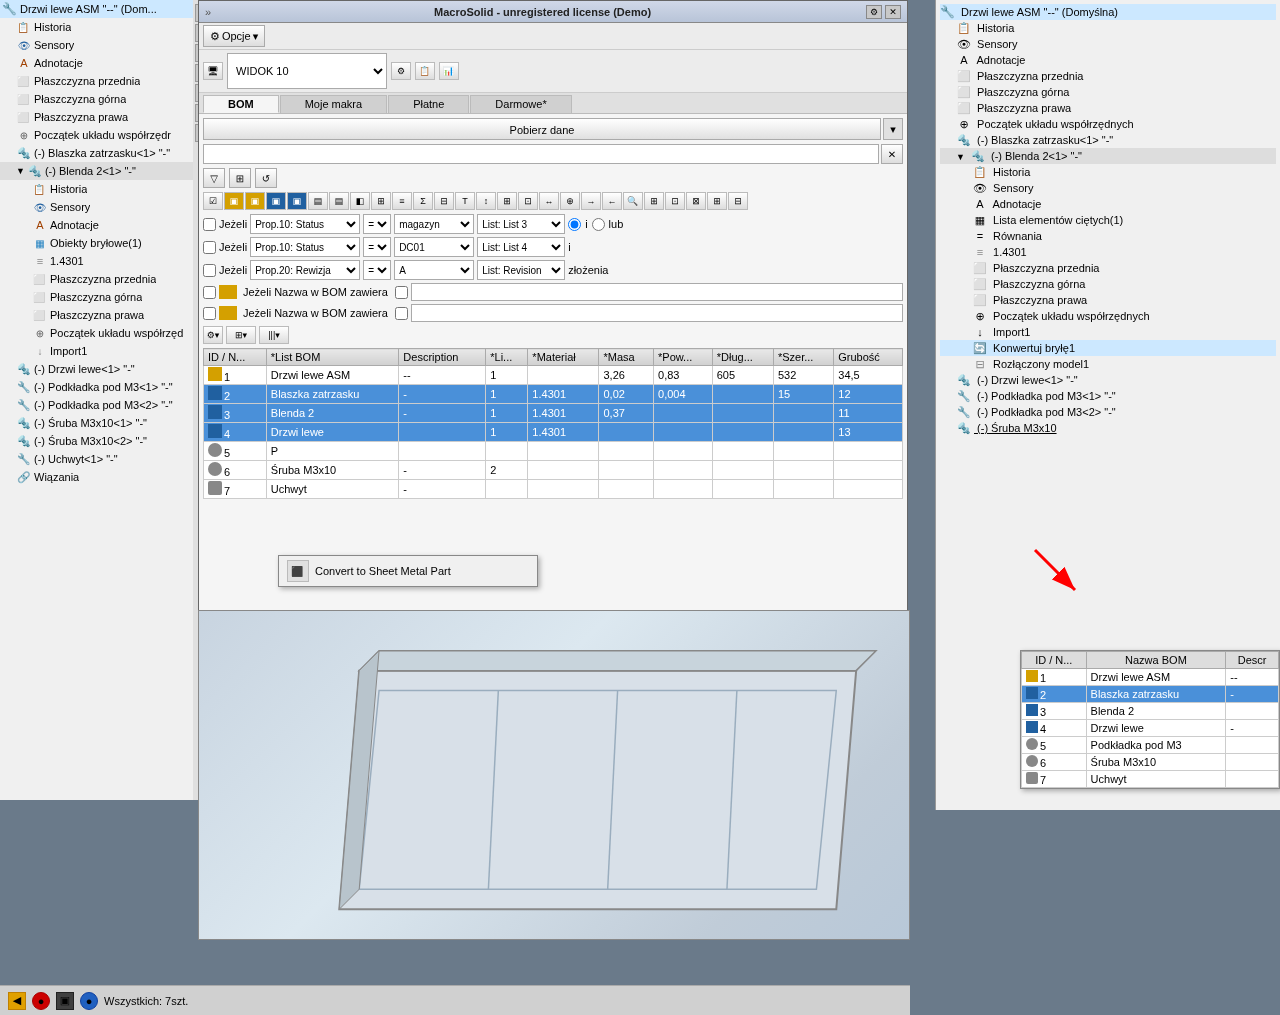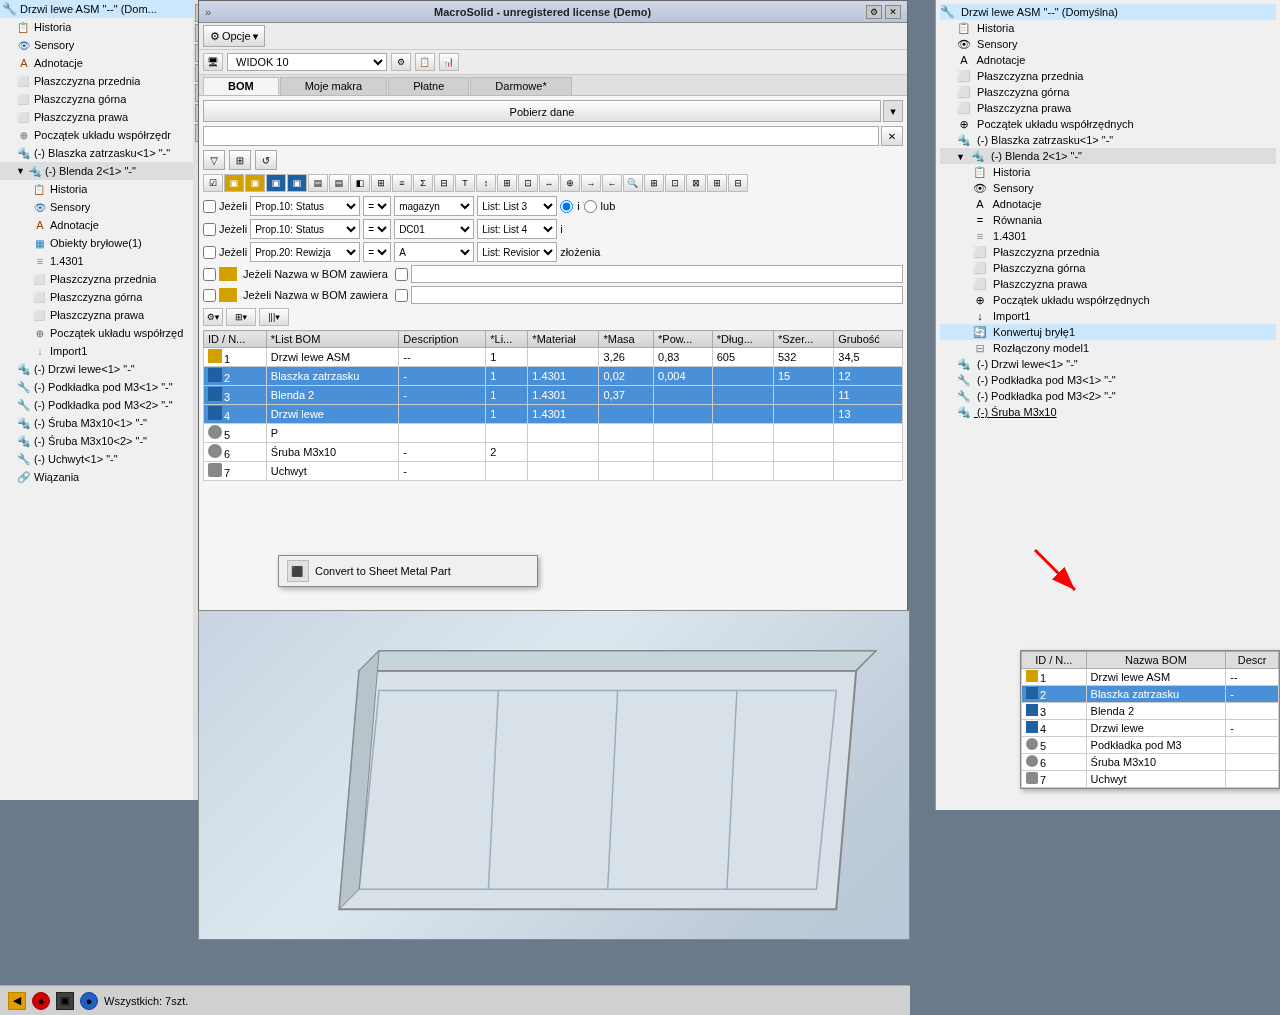--- a/index.html
+++ b/index.html
@@ -90,21 +90,21 @@
     }
     .toolbar-btn {
       height: 22px;
       padding: 0 6px;
       background: linear-gradient(to bottom, #fff, #ddd);
       border: 1px solid #aaa;
       cursor: pointer;
       display: flex; align-items: center; gap: 2px;
     }
     .dropdown-select {
-      height: 18px;
+      height: 36px;
       padding: 0 4px;
       background: #fff;
       border: 1px solid #aaa;
       width: 160px;
       font-size: 11px;
     }
 
     
     .tab-bar {
       display: flex;
@@ -189,21 +189,21 @@
     .filter-label { font-size: 11px; }
     .filter-select {
       height: 20px;
       border: 1px solid #aaa;
       background: #fff;
       font-size: 10px;
     }
     .filter-select-sm { width: 110px; }
     .filter-select-eq { width: 28px; }
     .filter-select-val { width: 80px; }
-    .filter-select-list { width: 80px; }
+    .filter-select-list { width: 88px; }
     .radio-group { display: flex; align-items: center; gap: 4px; font-size: 11px; }
 
     
     .bom-table-area {
       margin-top: 4px;
       overflow: auto;
     }
     .bom-table {
       width: 100%;
       border-collapse: collapse;
@@ -787,20 +787,24 @@
       <span class="tree-icon">📋</span>
       <span class="tree-label">Historia</span>
     </div>
     <div class="tree-item" style="padding-left:32px;">
       <span class="tree-icon">👁</span>
       <span class="tree-label">Sensory</span>
     </div>
     <div class="tree-item" style="padding-left:32px;">
       <span class="tree-icon">A</span>
       <span class="tree-label">Adnotacje</span>
+    </div>
+    <div class="tree-item" style="padding-left:32px;">
+      <span class="tree-icon">▦</span>
+      <span class="tree-label">Lista elementów ciętych(1)</span>
     </div>
     <div class="tree-item" style="padding-left:32px;">
       <span class="tree-icon">=</span>
       <span class="tree-label">Równania</span>
     </div>
     <div class="tree-item" style="padding-left:32px;">
       <span class="tree-icon" style="color:#888;">≡</span>
       <span class="tree-label">1.4301</span>
     </div>
     <div class="tree-item" style="padding-left:32px;">

